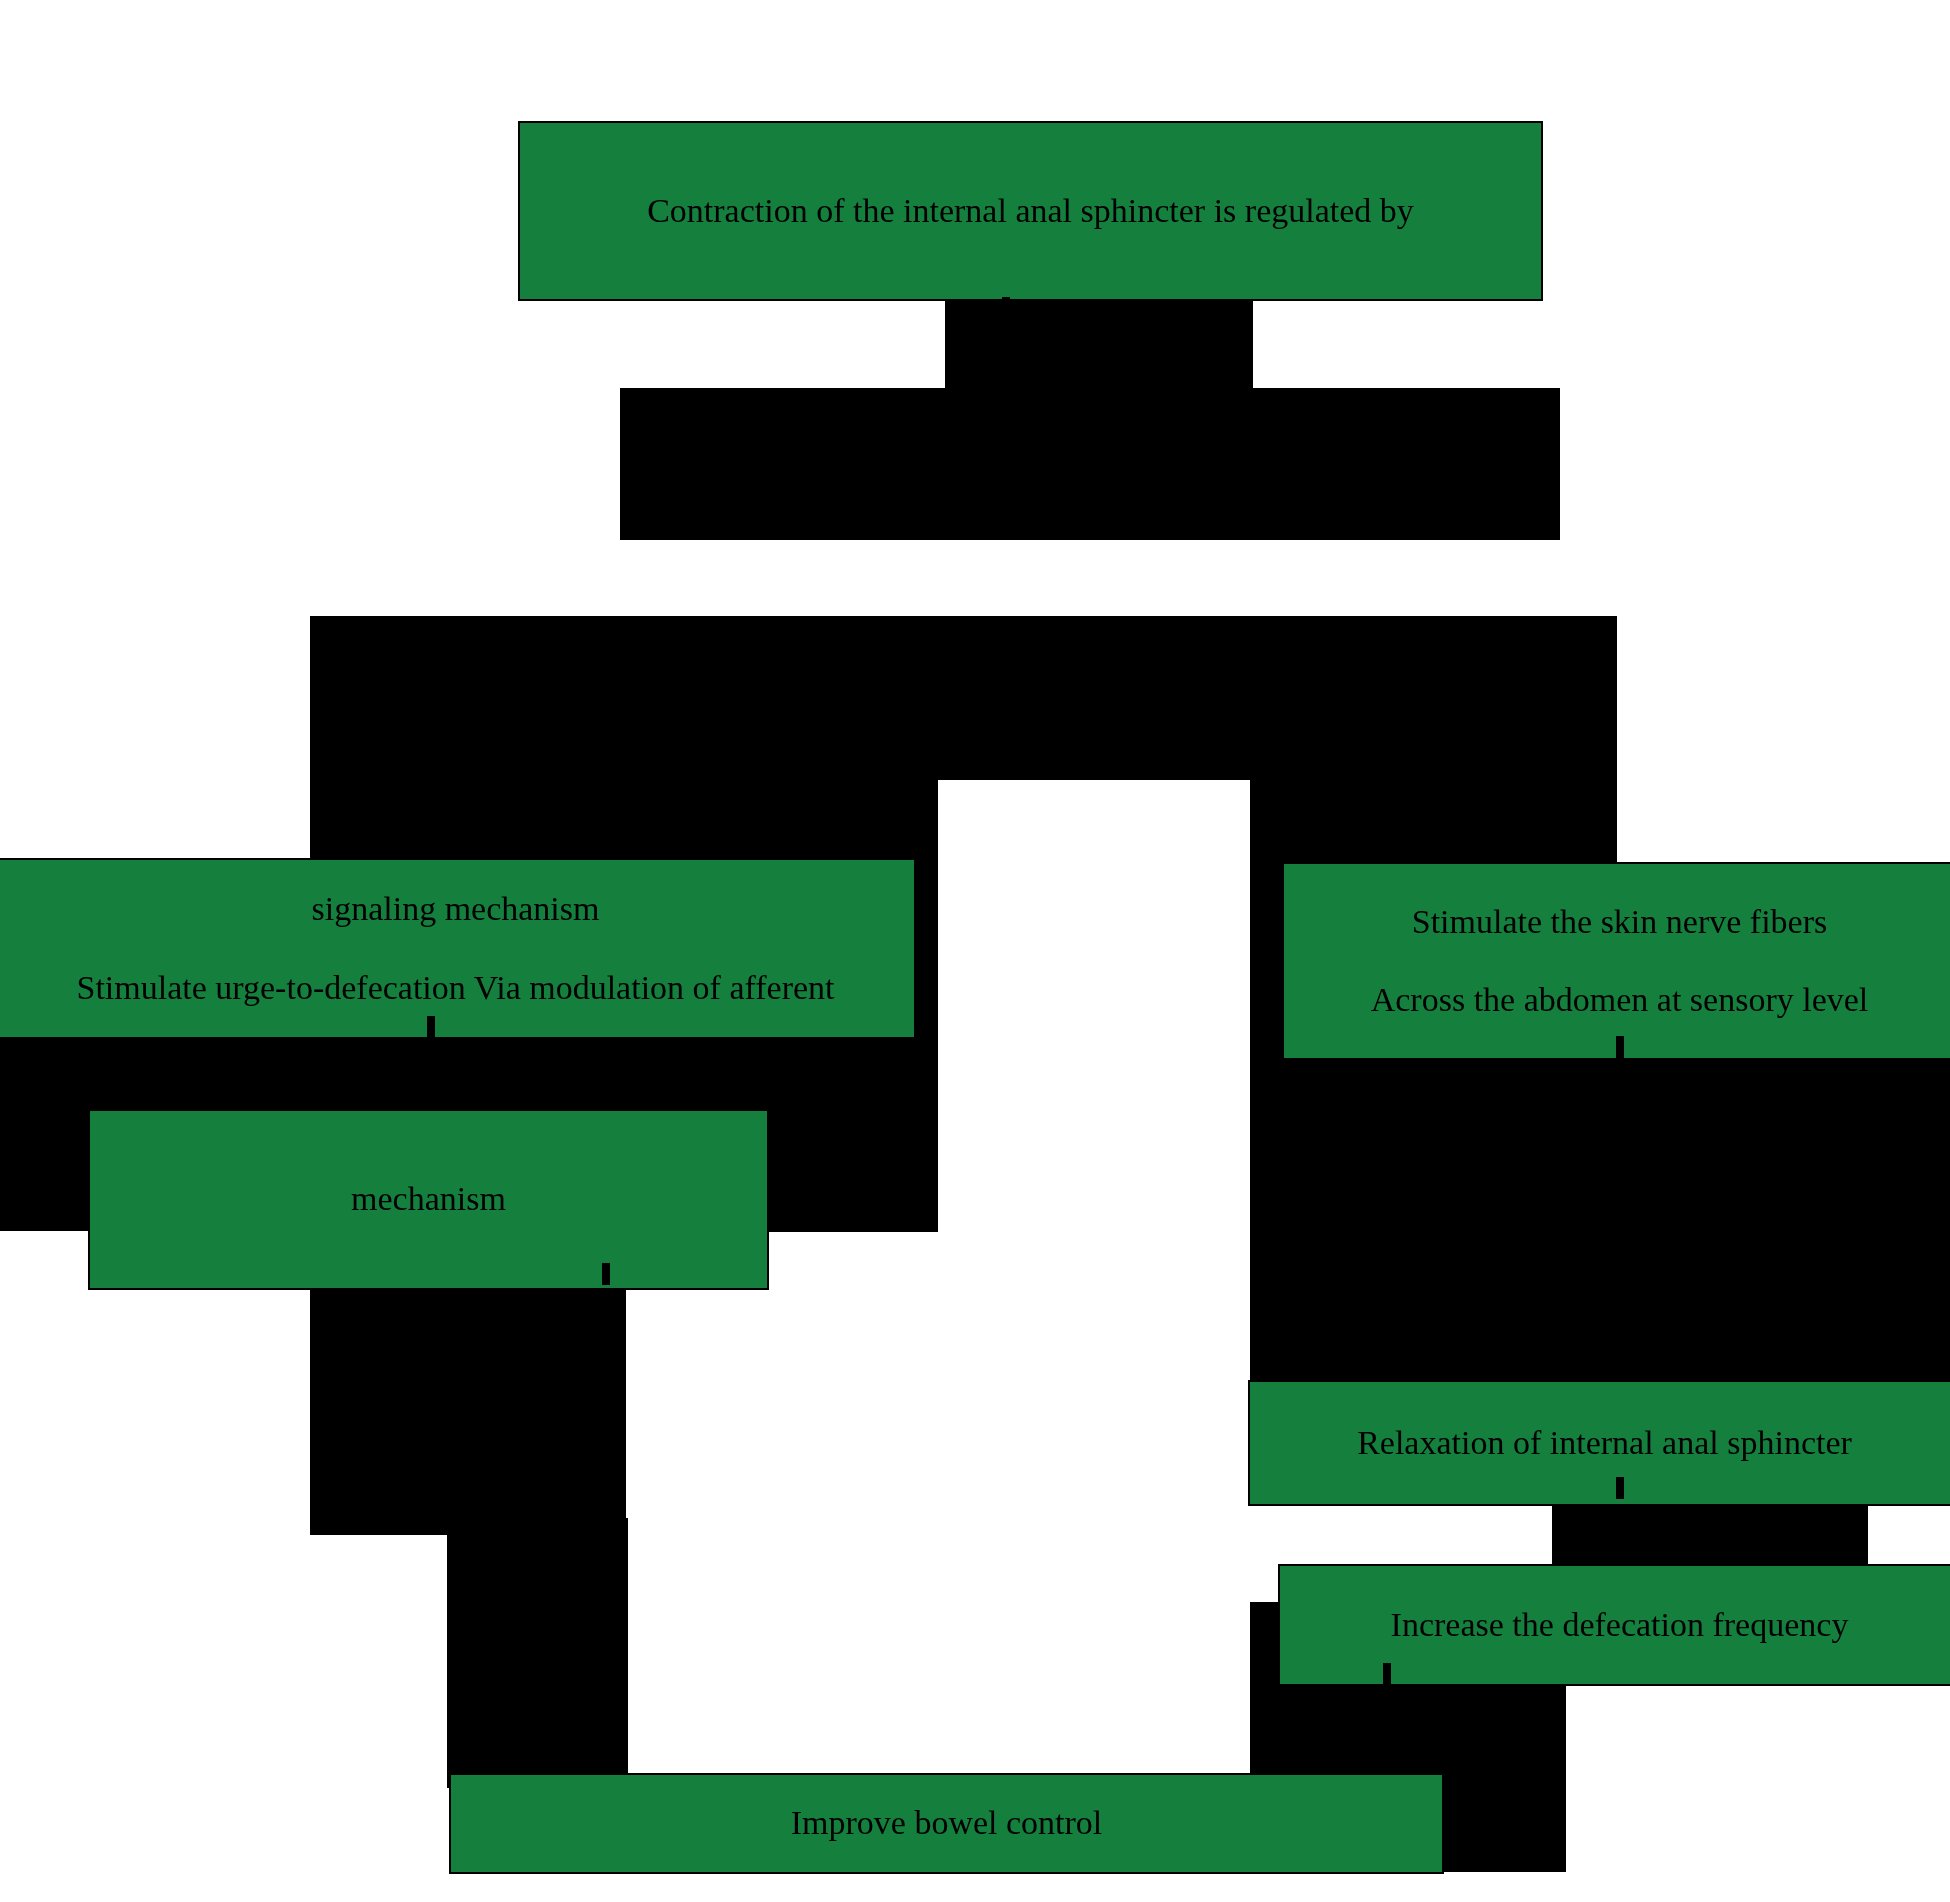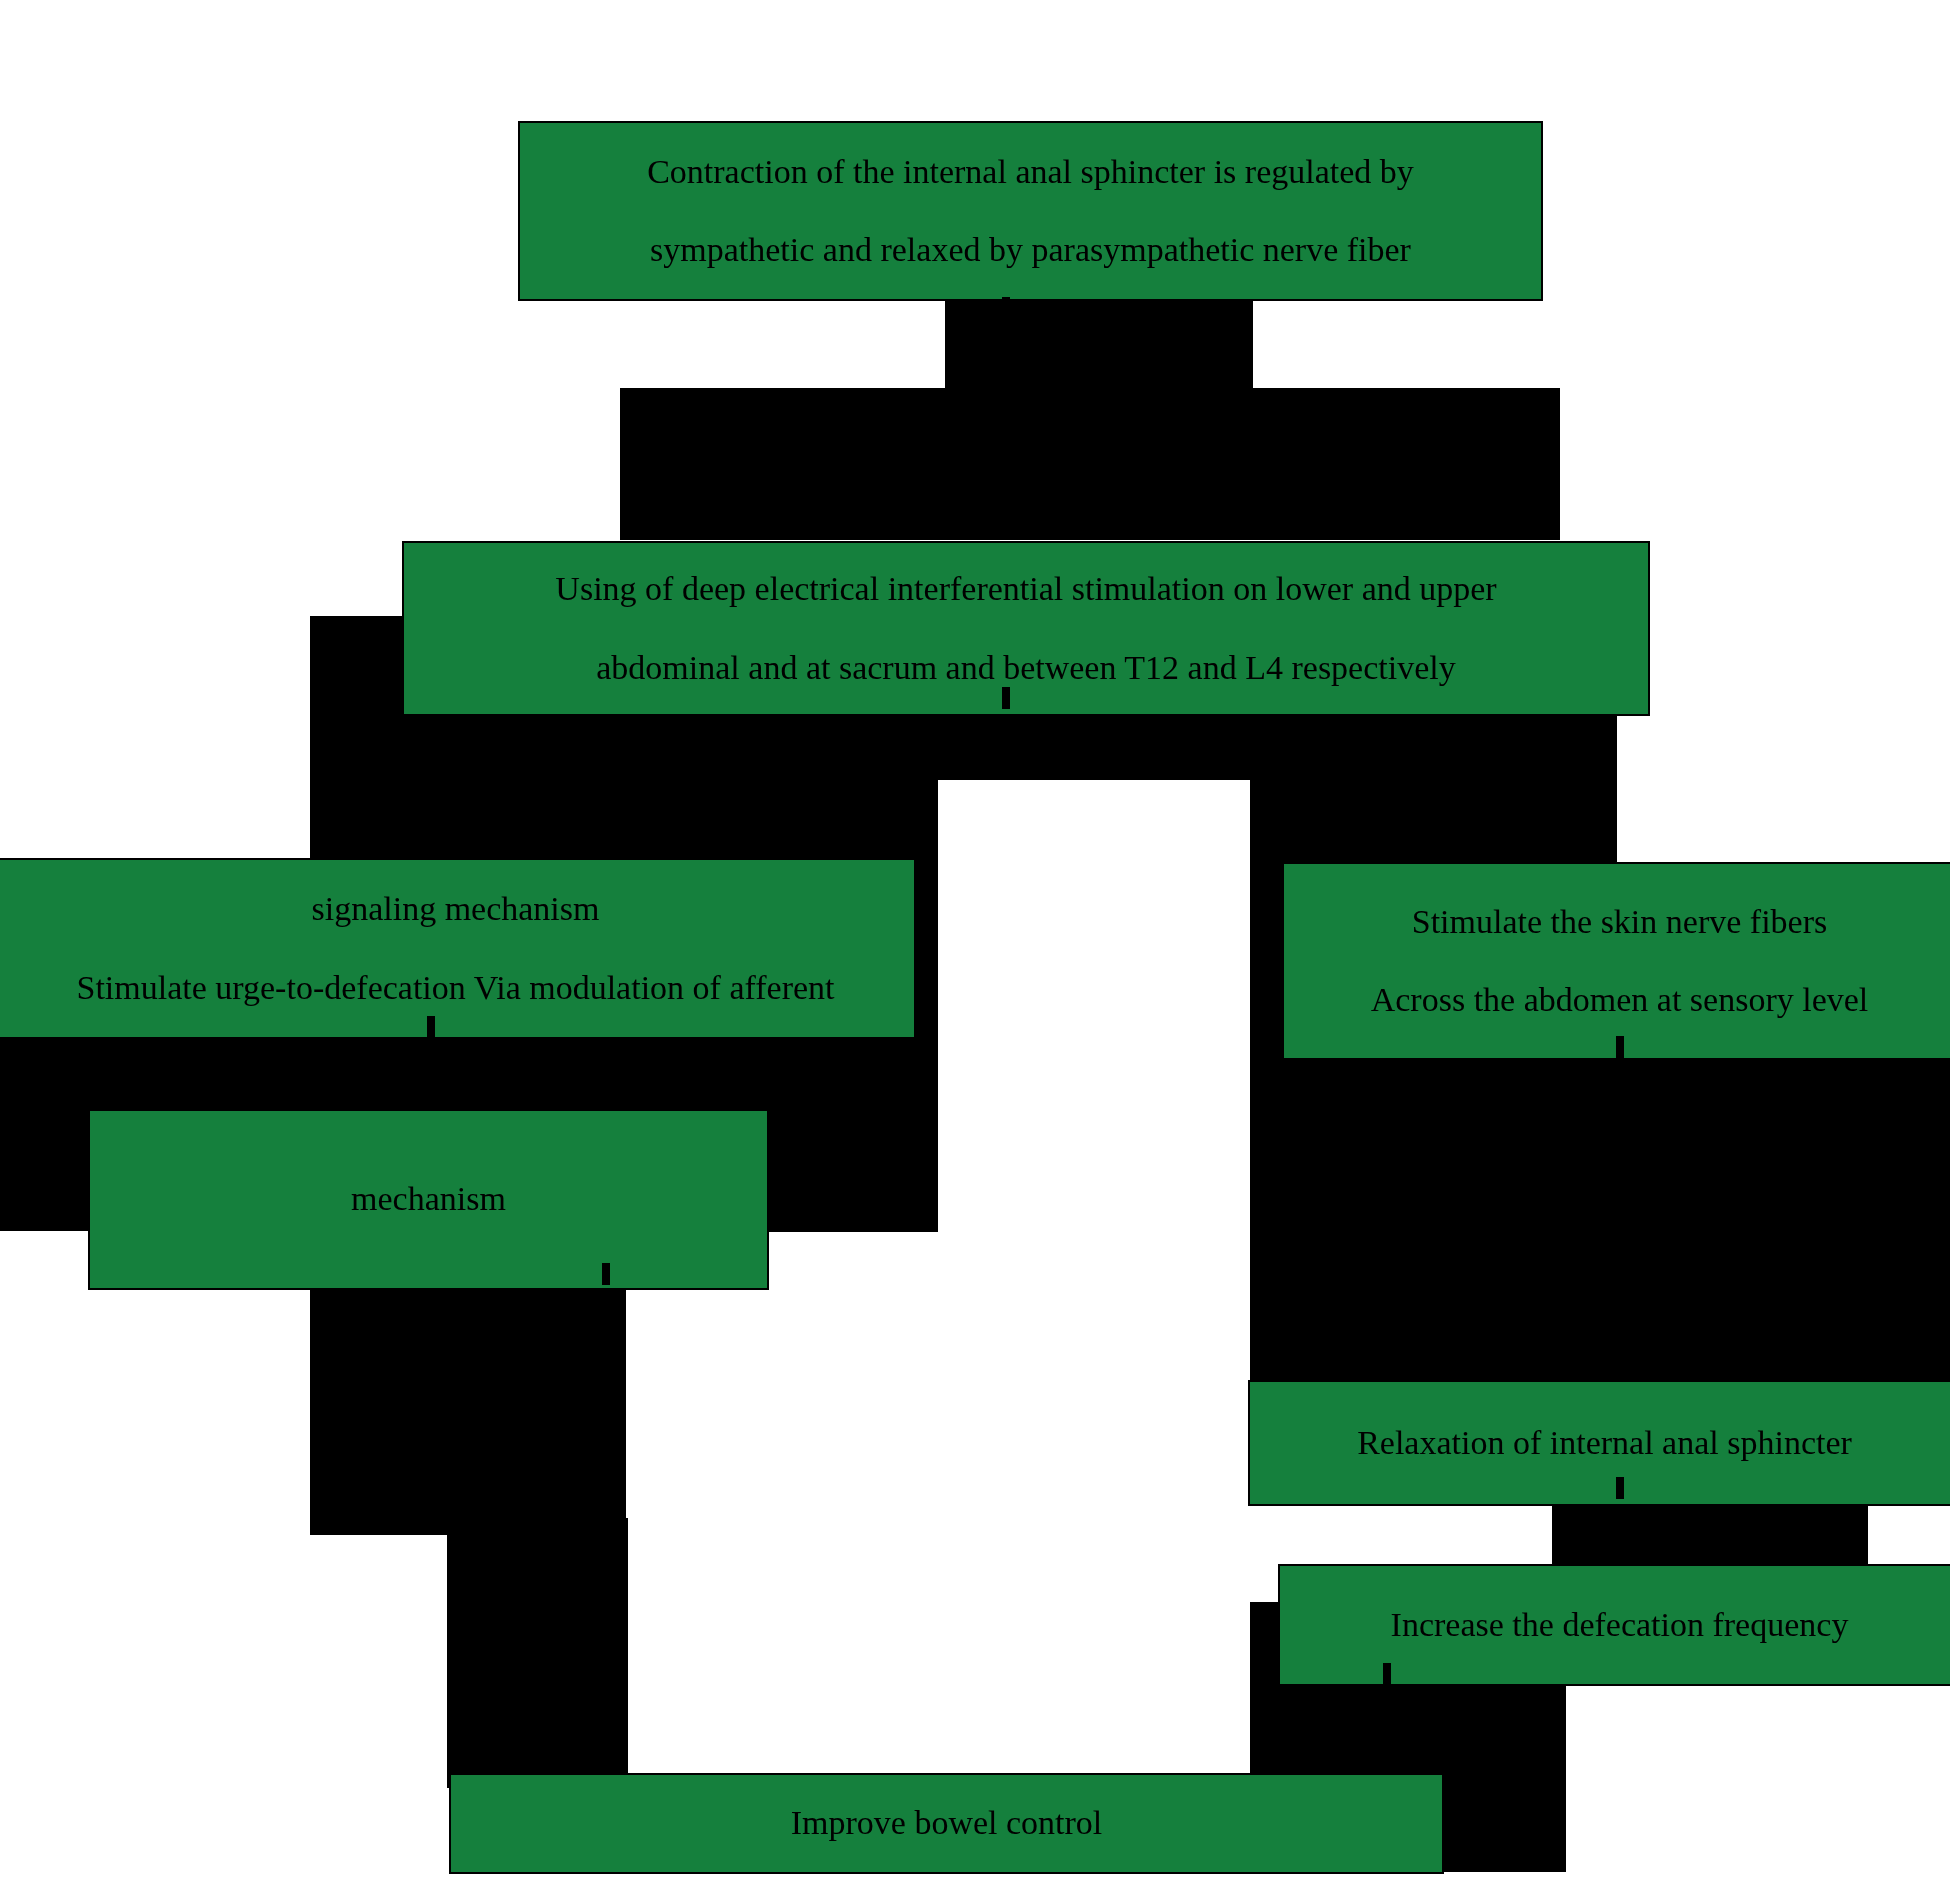--- a/index.html
+++ b/index.html
@@ -79,30 +79,25 @@
   <div class="conn" style="left:1250px; top:1037px; width:843px; height:358px;"></div>
 
   <div class="conn" style="left:1552px; top:1480px; width:316px; height:118px;"></div>
 
   <div class="conn" style="left:1250px; top:1602px; width:316px; height:270px;"></div>
 
   <div class="conn" style="left:1250px; top:1703px; width:316px; height:169px;"></div>
 
   <div class="node two-line" style="left:518px; top:121px; width:1025px; height:180px;">
     <span class="line">Contraction of the internal anal sphincter is regulated by</span>
-    <span class="line">sympathetic and relaxed by parasympathetic nerve fiber</span>
   </div>
   <div class="stub" style="left:1002px; top:297px;"></div>
 
   <div class="stub" style="left:1002px; top:474px;"></div>
 
-  <div class="node two-line" style="left:402px; top:541px; width:1248px; height:175px;">
-    <span class="line">Using of deep electrical interferential stimulation on lower and upper</span>
-    <span class="line">abdominal and at sacrum and between T12 and L4 respectively</span>
-  </div>
   <div class="stub" style="left:1002px; top:687px;"></div>
 
   <div class="node two-line" style="left:-5px; top:858px; width:921px; height:181px;">
     <span class="line">signaling mechanism</span>
     <span class="line">Stimulate urge-to-defecation Via modulation of afferent</span>
   </div>
   <div class="stub" style="left:427px; top:1016px;"></div>
 
   <div class="node two-line" style="left:1282px; top:862px; width:675px; height:198px;">
     <span class="line">Stimulate the skin nerve fibers</span>

